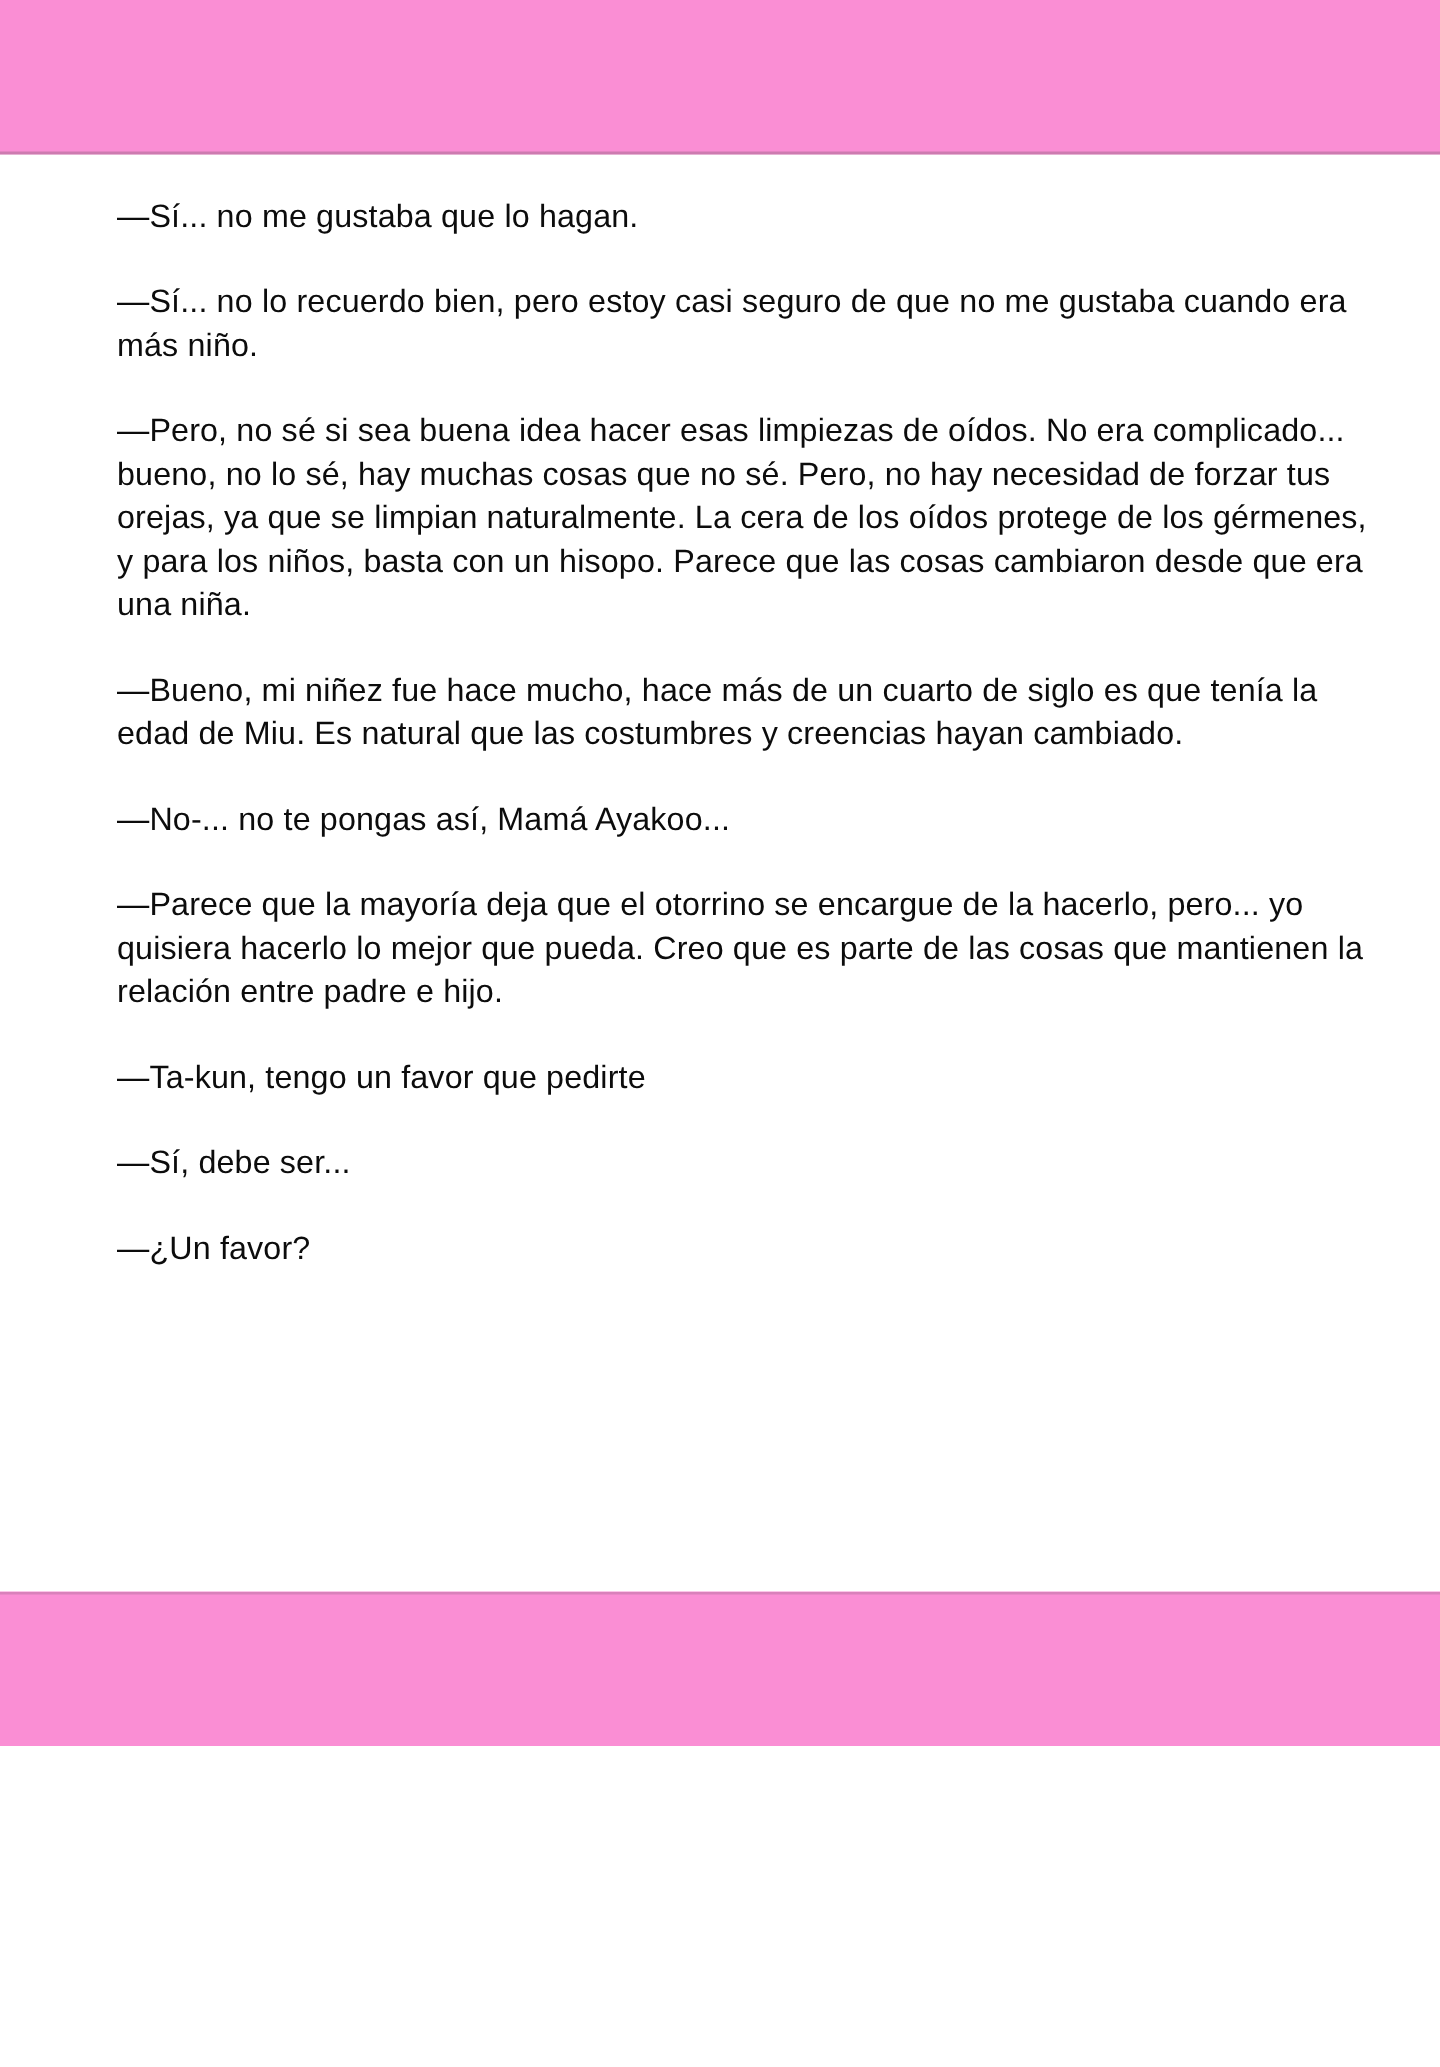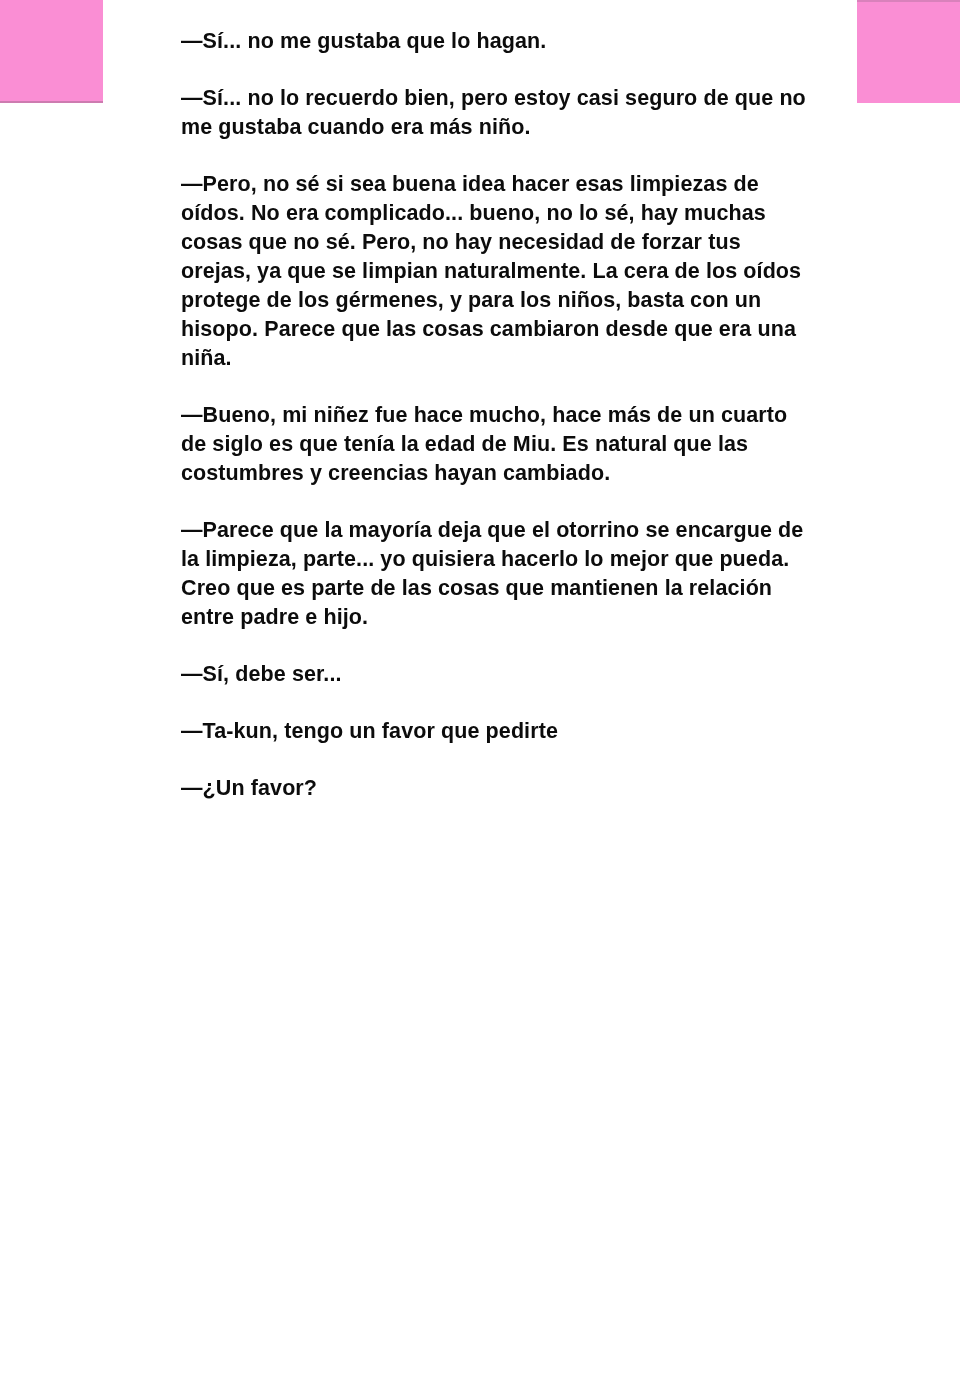--- a/index.html
+++ b/index.html
@@ -7,23 +7,22 @@
     width: 960px;
     background: #ffffff;
     font-family: "Liberation Sans", sans-serif;
   }
   .page {
     position: relative;
     width: 960px;
     height: 1164px;
     background: #ffffff;
     display: flex;
-    flex-direction: row;
+    flex-direction: column;
     overflow: hidden;
-    font-weight: bold;
   }
   .banner {
     width: 100%;
     height: 103px;
     flex: 0 0 103px;
     background: #FA8ED4;
   }
   .banner.top {
     box-shadow: inset 0 -2px 0 rgba(120, 90, 110, 0.35);
   }
@@ -45,19 +44,20 @@
 </head>
 <body>
 
 <div class="page">
   <div class="banner top" style="background: rgb(250, 142, 212);"></div>
   <div class="content">
       <p>—Sí... no me gustaba que lo hagan.</p>
       <p>—Sí... no lo recuerdo bien, pero estoy casi seguro de que no me gustaba cuando era más niño.</p>
       <p>—Pero, no sé si sea buena idea hacer esas limpiezas de oídos. No era complicado... bueno, no lo sé, hay muchas cosas que no sé. Pero, no hay necesidad de forzar tus orejas, ya que se limpian naturalmente. La cera de los oídos protege de los gérmenes, y para los niños, basta con un hisopo. Parece que las cosas cambiaron desde que era una niña.</p>
       <p>—Bueno, mi niñez fue hace mucho, hace más de un cuarto de siglo es que tenía la edad de Miu. Es natural que las costumbres y creencias hayan cambiado.</p>
-      <p>—Parece que la mayoría deja que el otorrino se encargue de la limpieza, parte... yo quisiera hacerlo lo mejor que pueda. Creo que es parte de las cosas que mantienen la relación entre padre e hijo.</p>
+      <p>—No-... no te pongas así, Mamá Ayakoo...</p>
+      <p>—Parece que la mayoría deja que el otorrino se encargue de la hacerlo, pero... yo quisiera hacerlo lo mejor que pueda. Creo que es parte de las cosas que mantienen la relación entre padre e hijo.</p>
+      <p>—Ta-kun, tengo un favor que pedirte</p>
       <p>—Sí, debe ser...</p>
-      <p>—Ta-kun, tengo un favor que pedirte</p>
       <p>—¿Un favor?</p>
     </div>
   <div class="banner bottom" style="background: rgb(250, 142, 212);"></div>
 </div>
 
 </body></html>

